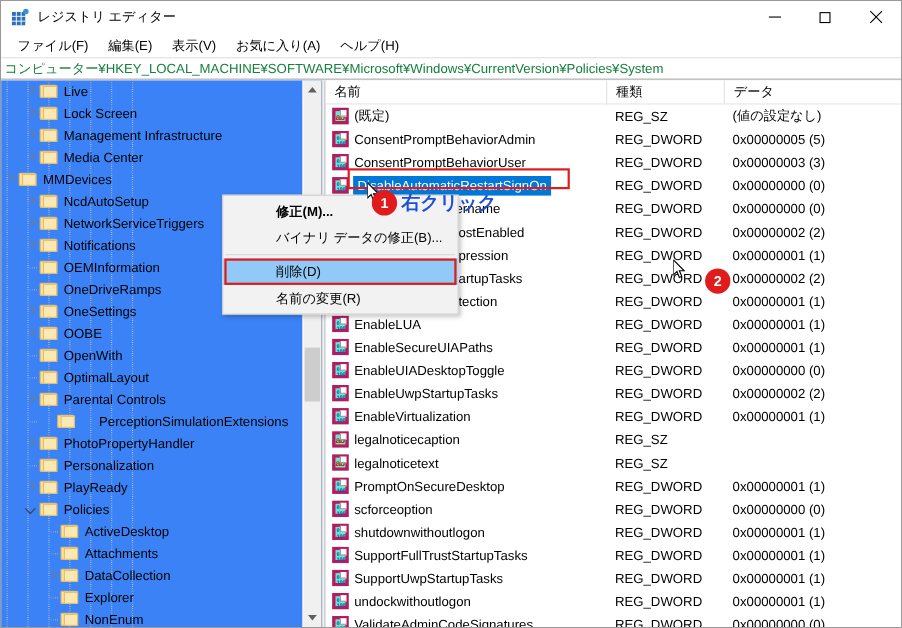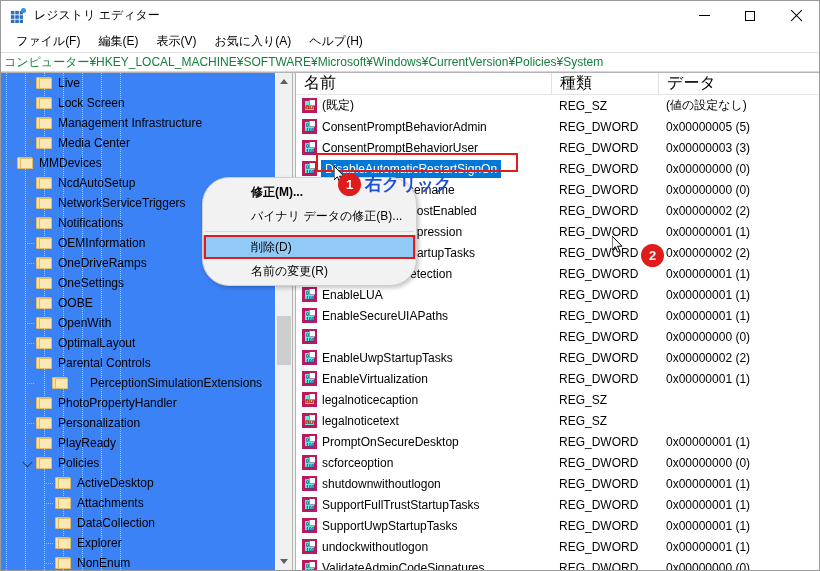--- a/index.html
+++ b/index.html
@@ -186,21 +186,21 @@
   
   .listpane {
     flex: 1 1 auto; background: #ffffff; position: relative; overflow: hidden;
   }
   .listheader {
     height: 22px; display: flex; align-items: center;
     background: #ffffff; border-bottom: 1px solid #e5e5e5;
     position: relative;
   }
   .listheader .hcell {
-    font-size: 16px; color: #000; padding-left: 8px;
+    font-size: 12px; color: #000; padding-left: 8px;
     height: 22px; display: flex; align-items: center;
     position: relative;
   }
   .listheader .hcell + .hcell { border-left: 1px solid #e1e1e1; }
   .col-name { width: 255px; flex: 0 0 255px; }
   .col-type { width: 107px; flex: 0 0 107px; }
   .col-data { flex: 1 1 auto; }
 
   .lrow {
     height: 21px; display: flex; align-items: center;
@@ -686,20 +686,21 @@
               <span class="namelabel">EnableSecureUIAPaths</span>
             </div>
             <div class="c-type">REG_DWORD</div>
             <div class="c-data">0x00000001 (1)</div>
           </div>
           <div class="lrow">
             <div class="c-name">
               <span class="vicon">
                 <span class="bin">011<br>100</span>
               </span>
+              <span class="namelabel">EnableUIADesktopToggle</span>
             </div>
             <div class="c-type">REG_DWORD</div>
             <div class="c-data">0x00000000 (0)</div>
           </div>
           <div class="lrow">
             <div class="c-name">
               <span class="vicon">
                 <span class="bin">011<br>100</span>
               </span>
               <span class="namelabel">EnableUwpStartupTasks</span>
@@ -805,21 +806,21 @@
               <span class="namelabel">ValidateAdminCodeSignatures</span>
             </div>
             <div class="c-type">REG_DWORD</div>
             <div class="c-data">0x00000000 (0)</div>
           </div>
         </div>
 
       <div class="selbox" style="left:20px; top:80px; width:202px; height:19px;"></div>
     </div>
 
-    <div class="ctxmenu" style="left:201px; top:104px; width:215px;border-radius:27px;">
+    <div class="ctxmenu" style="left:201px; top:104px; width:215px;">
       <div id="ctx-root">
           <div class="citem bold">修正(M)...</div>
           <div class="citem">バイナリ データの修正(B)...</div>
           <div class="csep"></div>
           <div class="citem hl">削除(D)</div>
           <div class="citem">名前の変更(R)</div>
         </div>
     <div class="ctx-hlbox" style="top: 57px; height: 24px;"></div>
       </div>
 

